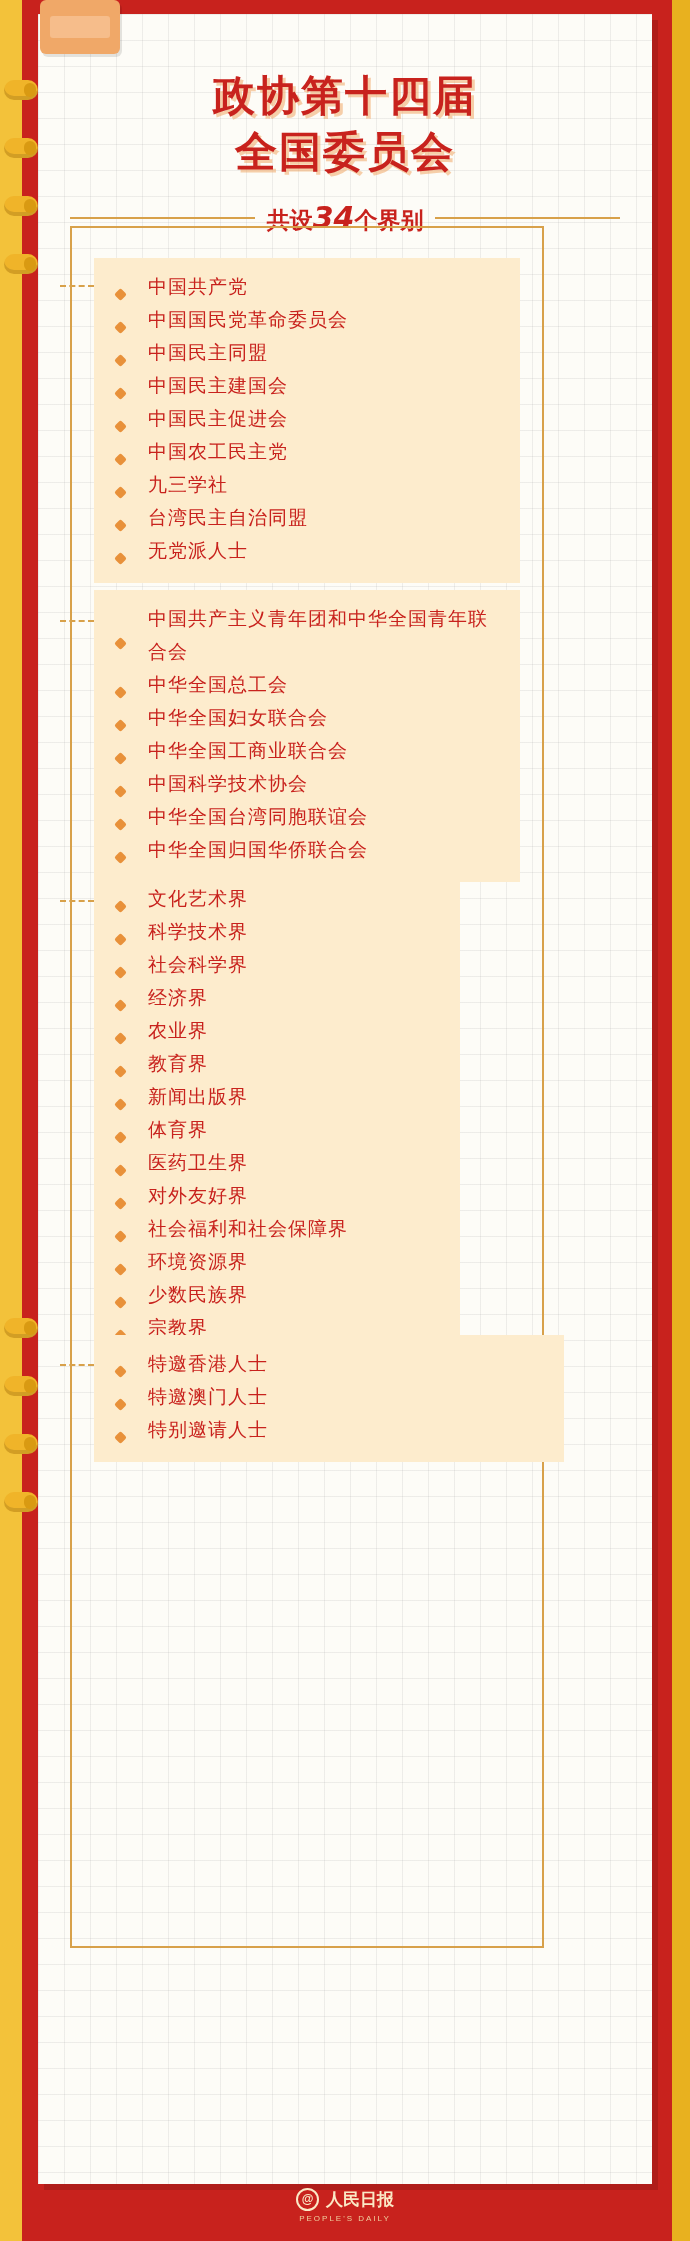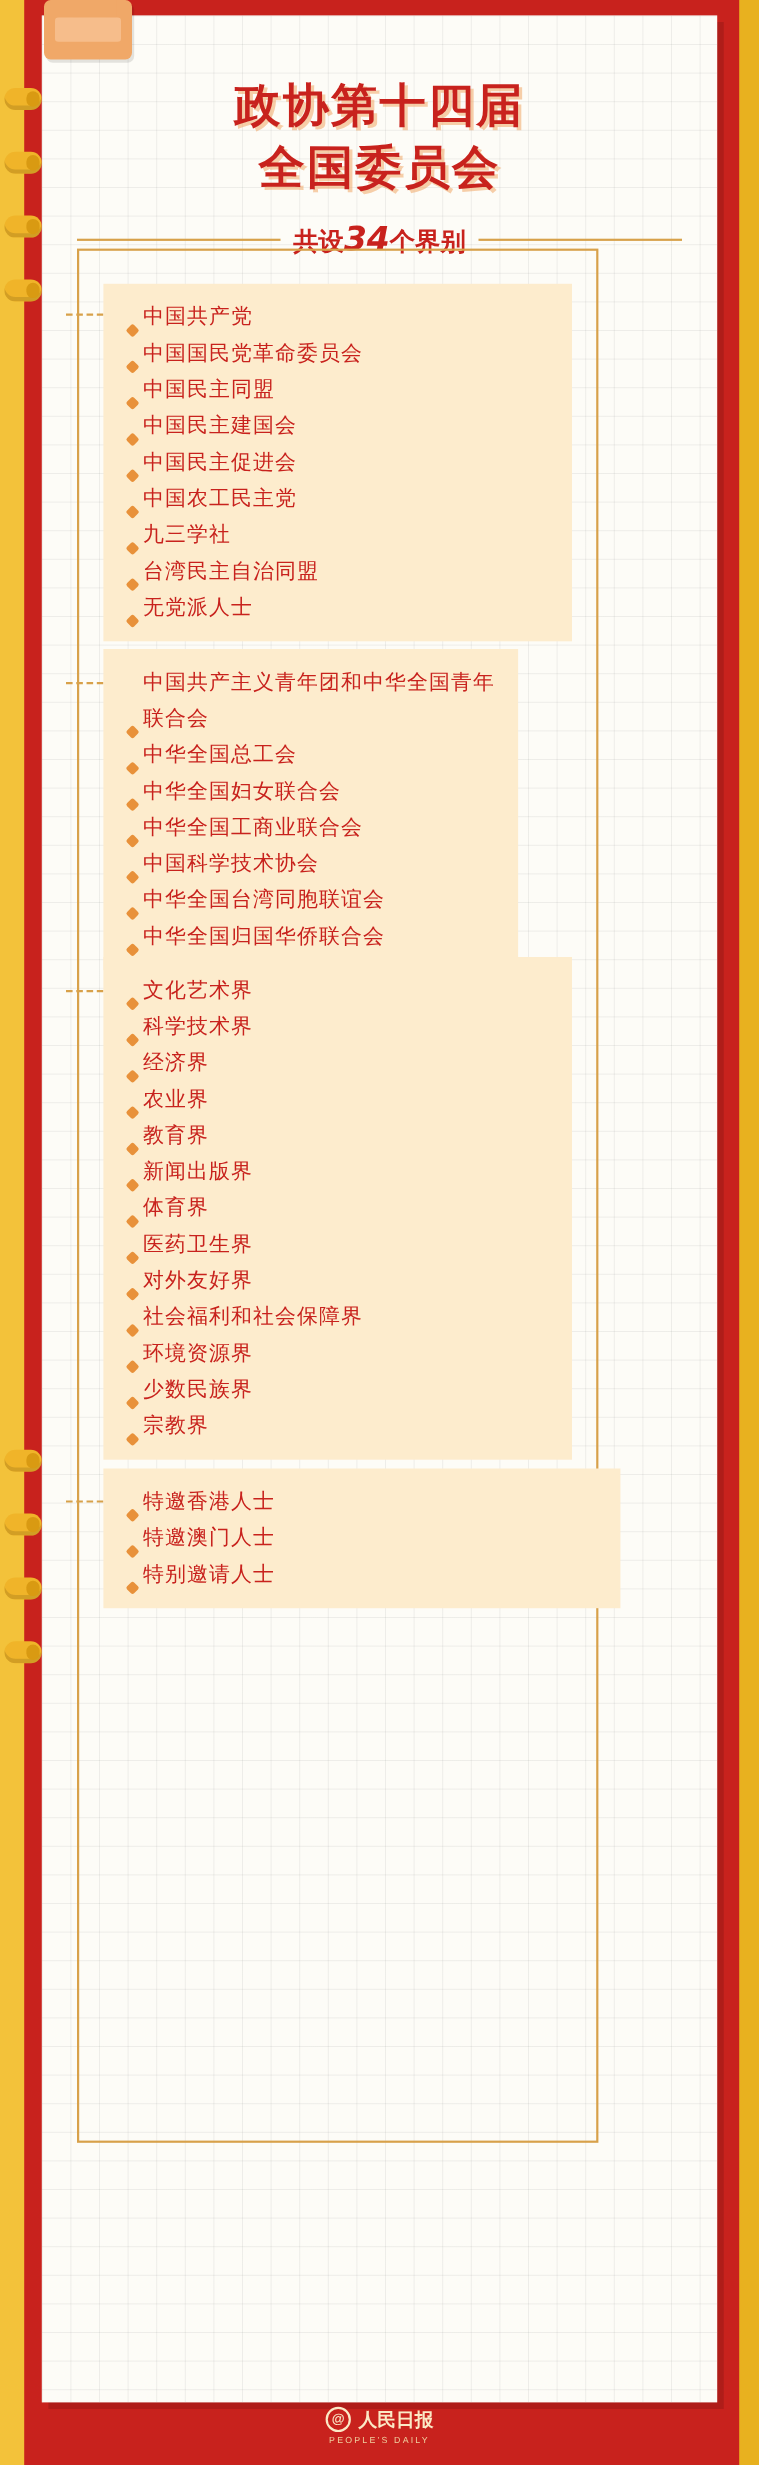--- a/index.html
+++ b/index.html
@@ -94,33 +94,33 @@
     box-sizing:border-box;
   }
   
   .group{
     position:absolute;
     background:#fdeccd;
     box-sizing:border-box;
     padding:14px 16px 14px 22px;
   }
   .g1{left:94px;top:258px;width:426px;}
-  .g2{left:94px;top:590px;width:377px;}
-  .g3{left:94px;top:870px;width:426px;}
+  .g2{left:94px;top:590px;width:426px;}
+  .g3{left:94px;top:870px;width:366px;}
   .g4{left:94px;top:1335px;width:470px;}
   .dash{
     position:absolute;width:34px;height:0;border-top:2px dashed #d8a14a;
     left:60px;
   }
   .item{
-    display:flex;align-items:flex-end;gap:5px;
+    display:flex;align-items:center;gap:23px;
     color:#c8221d;
     font-size:19px;
     line-height:33px;
-    font-family:Liberation Serif, serif;
+    font-family:Liberation Mono, monospace;
   }
   .item .bullet{
     flex:0 0 auto;
     width:9px;height:9px;margin-top:12px;
     background:#e8913a;
     border-radius:2px 2px 2px 2px;
     transform:rotate(45deg);
   }
   .item .txt{flex:1 1 auto;letter-spacing:1px;}
   
@@ -258,20 +258,24 @@
   <div class="item">
       <span class="bullet"></span>
       <span class="txt">文化艺术界</span>
     </div>
   <div class="item">
       <span class="bullet"></span>
       <span class="txt">科学技术界</span>
     </div>
   <div class="item">
       <span class="bullet"></span>
+      <span class="txt">社会科学界</span>
+    </div>
+  <div class="item">
+      <span class="bullet"></span>
       <span class="txt">经济界</span>
     </div>
   <div class="item">
       <span class="bullet"></span>
       <span class="txt">农业界</span>
     </div>
   <div class="item">
       <span class="bullet"></span>
       <span class="txt">教育界</span>
     </div>

